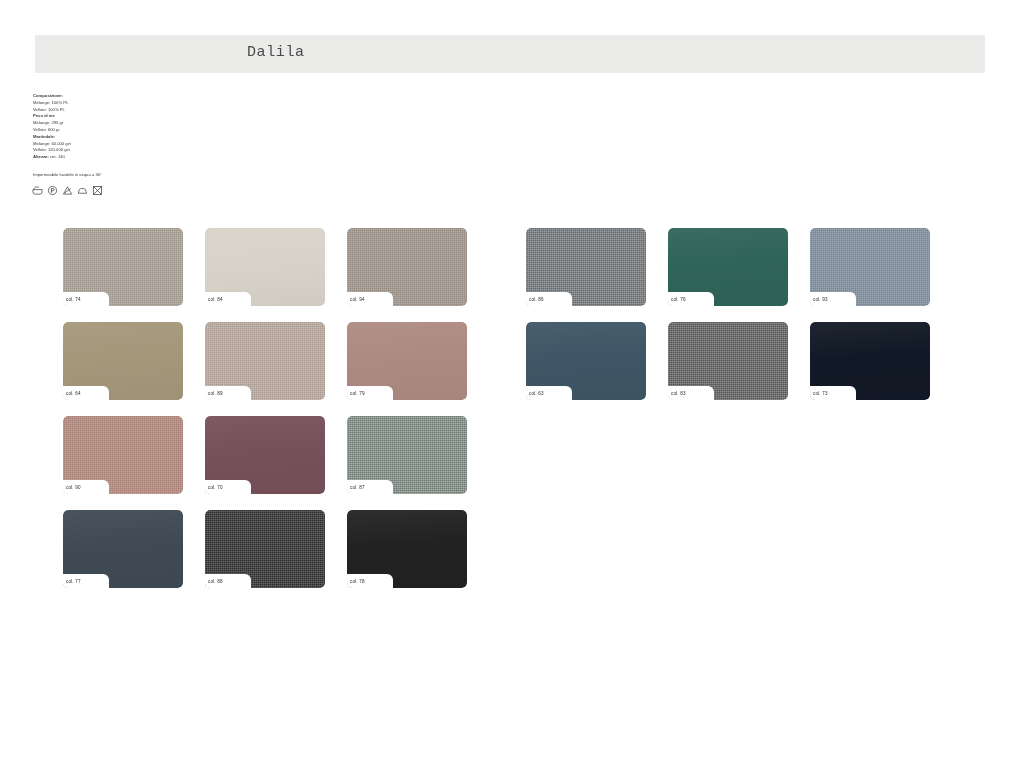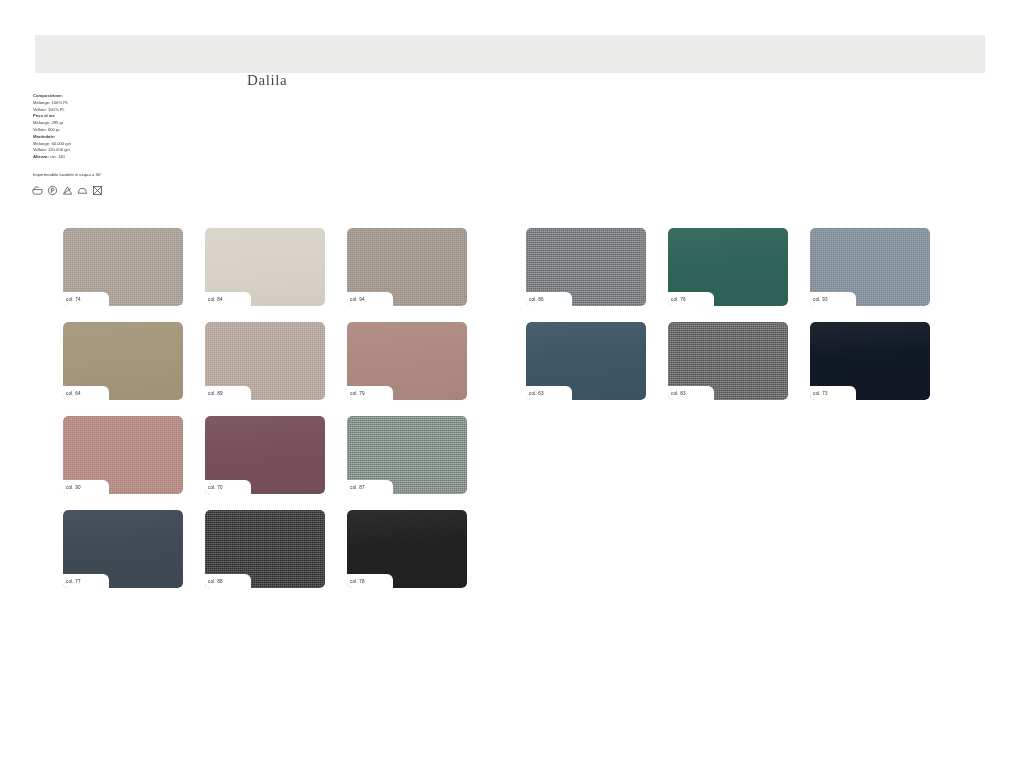--- a/index.html
+++ b/index.html
@@ -14,24 +14,23 @@
   }
   .page{position:absolute;inset:0;}
 
   
   .header-bar{
     position:absolute;left:35px;top:35px;width:950px;height:38px;
     background:#ebebe9;
   }
   .header-title{
     position:absolute;left:247px;top:44px;
-    font-family:Liberation Serif, serif;
+    font-family:Liberation Mono, monospace;
     font-size:15px;color:#4a4a4a;letter-spacing:.6px;
     white-space:nowrap;
-    margin-top:28px;
   }
 
   
   .specs{
     position:absolute;left:33px;top:93px;width:180px;
     font-size:4.2px;line-height:1.62;color:#3b3b3b;
   }
   .specs .ttl{font-weight:bold;}
   .specs div{white-space:nowrap;}
 

